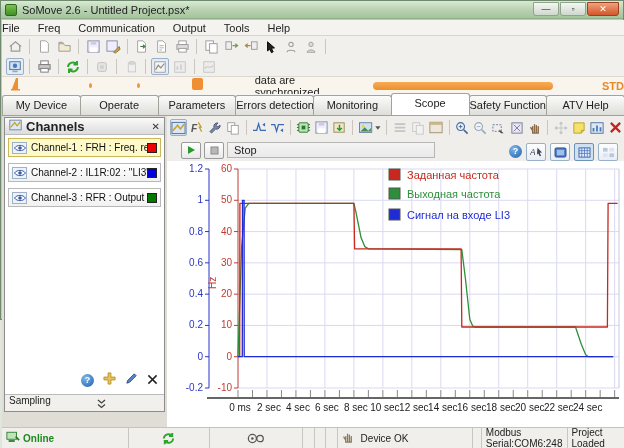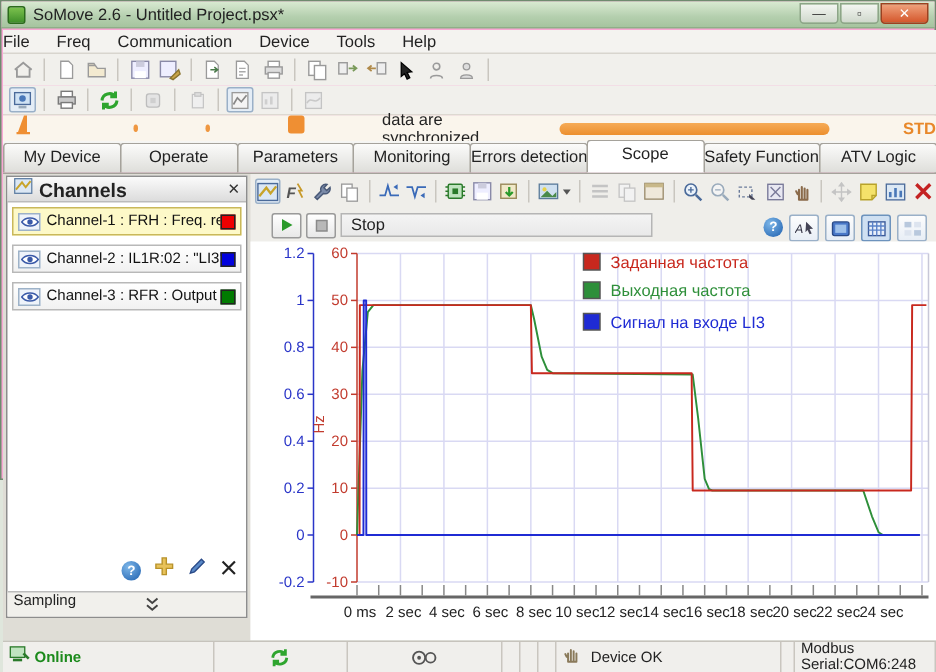--- a/index.html
+++ b/index.html
@@ -85,21 +85,21 @@
       <span class="winbtn">—</span>
       <span class="winbtn">▫</span>
       <span class="winbtn close">✕</span>
     </span>
   </div>
 
   <div class="menubar abs">
     <span class="menuitem">File</span>
     <span class="menuitem">Freq</span>
     <span class="menuitem">Communication</span>
-    <span class="menuitem">Device</span>
+    <span class="menuitem">Output</span>
     <span class="menuitem">Tools</span>
     <span class="menuitem">Help</span>
   </div>
 
   <div class="toolbar1 abs">
     <span class="tbi">
         <svg width="15" height="15" viewBox="0 0 16 16">
           <path d="M2 8 L8 3 L14 8 M3.5 7.5 V13 H12.5 V7.5" fill="none" stroke="#9a9a9a" stroke-width="1.3"></path>
         </svg>
       </span>
@@ -257,25 +257,25 @@
         </svg></span>
     <span class="msg">data are synchronized</span>
     <span class="progress"></span>
     <span class="stdlabel">STD</span>
   </div>
 
   <div class="tabsrow abs">
     <span class="tab">My Device</span>
     <span class="tab">Operate</span>
     <span class="tab">Parameters</span>
+    <span class="tab">Errors detection</span>
     <span class="tab">Monitoring</span>
-    <span class="tab">Errors detection</span>
     <span class="tab active">Scope</span>
     <span class="tab">Safety Functions</span>
-    <span class="tab">ATV Logic</span>
+    <span class="tab">ATV Help</span>
   </div>
 
   <div class="main abs">
 
     <div class="chpanel">
       <div class="chheader">
         <span><svg width="13" height="12" viewBox="0 0 16 14">
               <rect x="1" y="1" width="14" height="12" fill="#dbe7f4" stroke="#5a7aa0"></rect>
               <path d="M2 10 L7 4 L10 8 L14 3" fill="none" stroke="#c8a42a" stroke-width="1.6"></path>
             </svg></span>
@@ -657,15 +657,18 @@
     <span class="sbcell" style="width:160px">
       <span style="margin-right:6px"><svg width="13" height="13" viewBox="0 0 14 14">
             <path d="M4 12 V6 M6 12 V3.5 M8 12 V4.5 M10 12 V6 M4 12 h6 M3 8.5 L2 6.5" fill="none" stroke="#8a7a5a" stroke-width="1.4" stroke-linecap="round"></path>
           </svg></span>
       <span>Device OK</span>
     </span>
     <span class="sbcell" style="flex:1"></span>
     <span class="sbcell" style="width:100px">
       <span>Modbus Serial:COM6:248</span>
     </span>
+    <span class="sbcell" style="width:66px; border-right:none">
+      <span>Project Loaded</span>
+    </span>
   </div>
 
 </div>
 
 </body></html>

